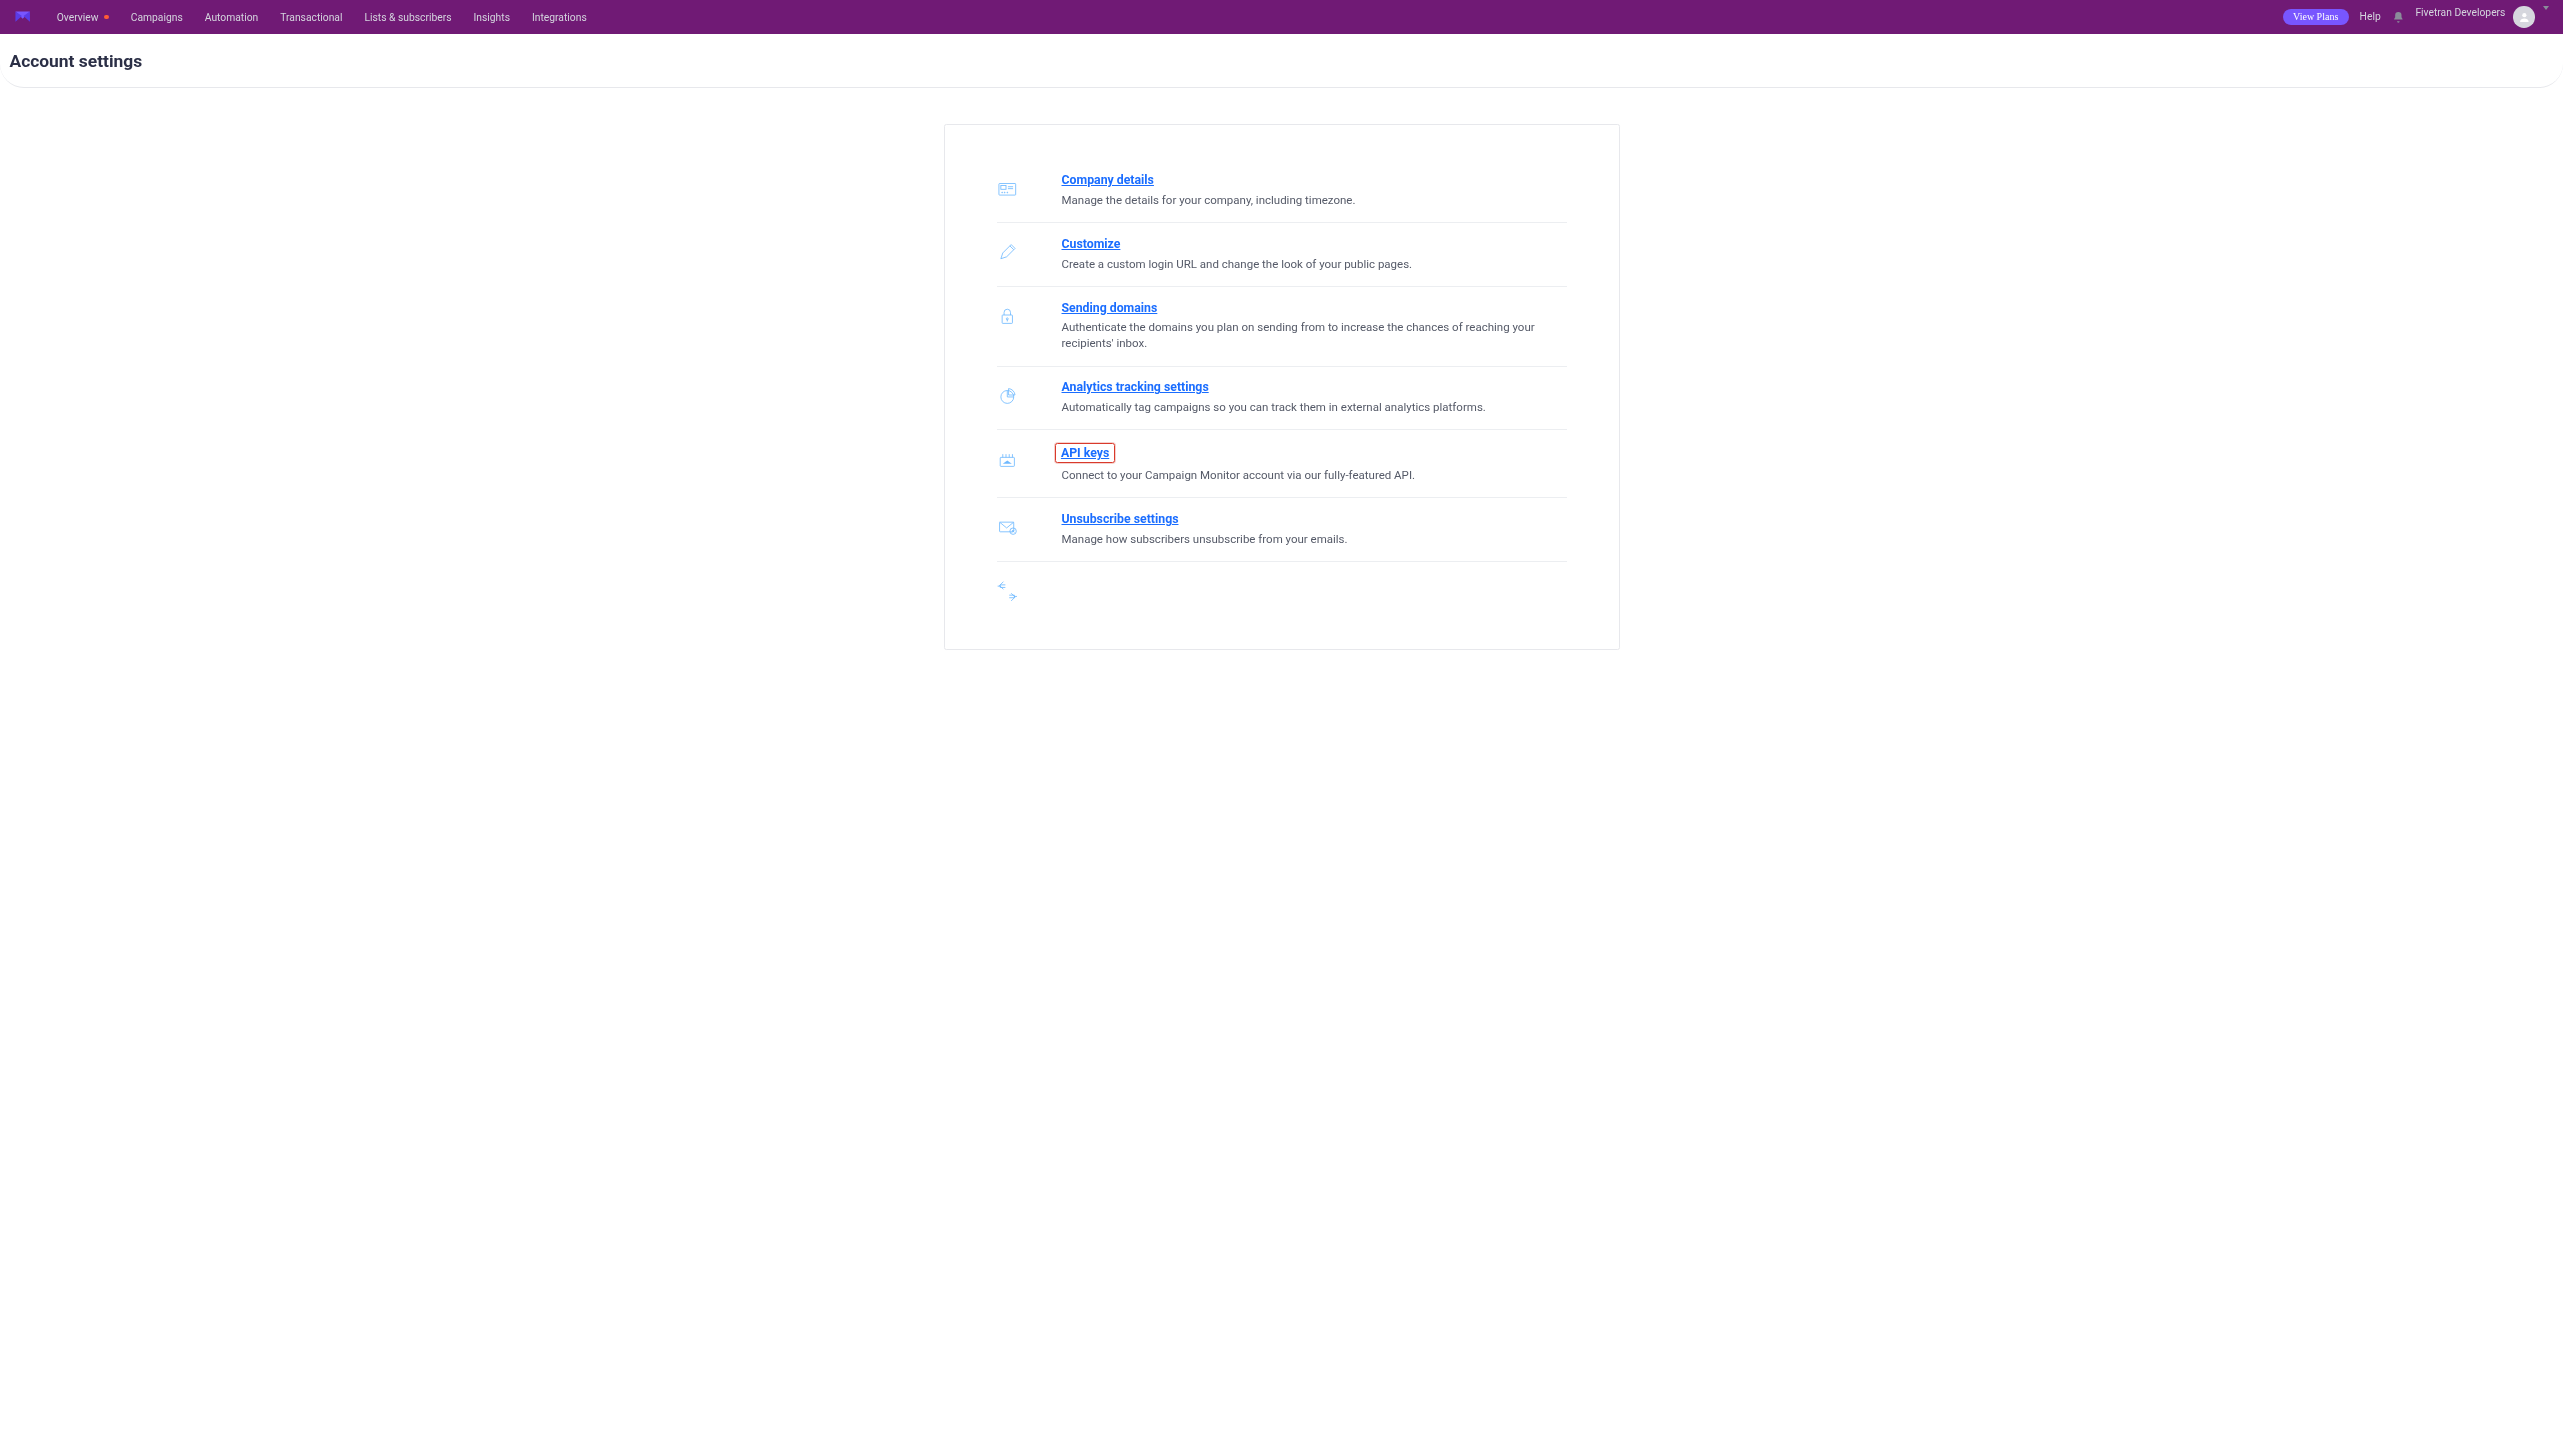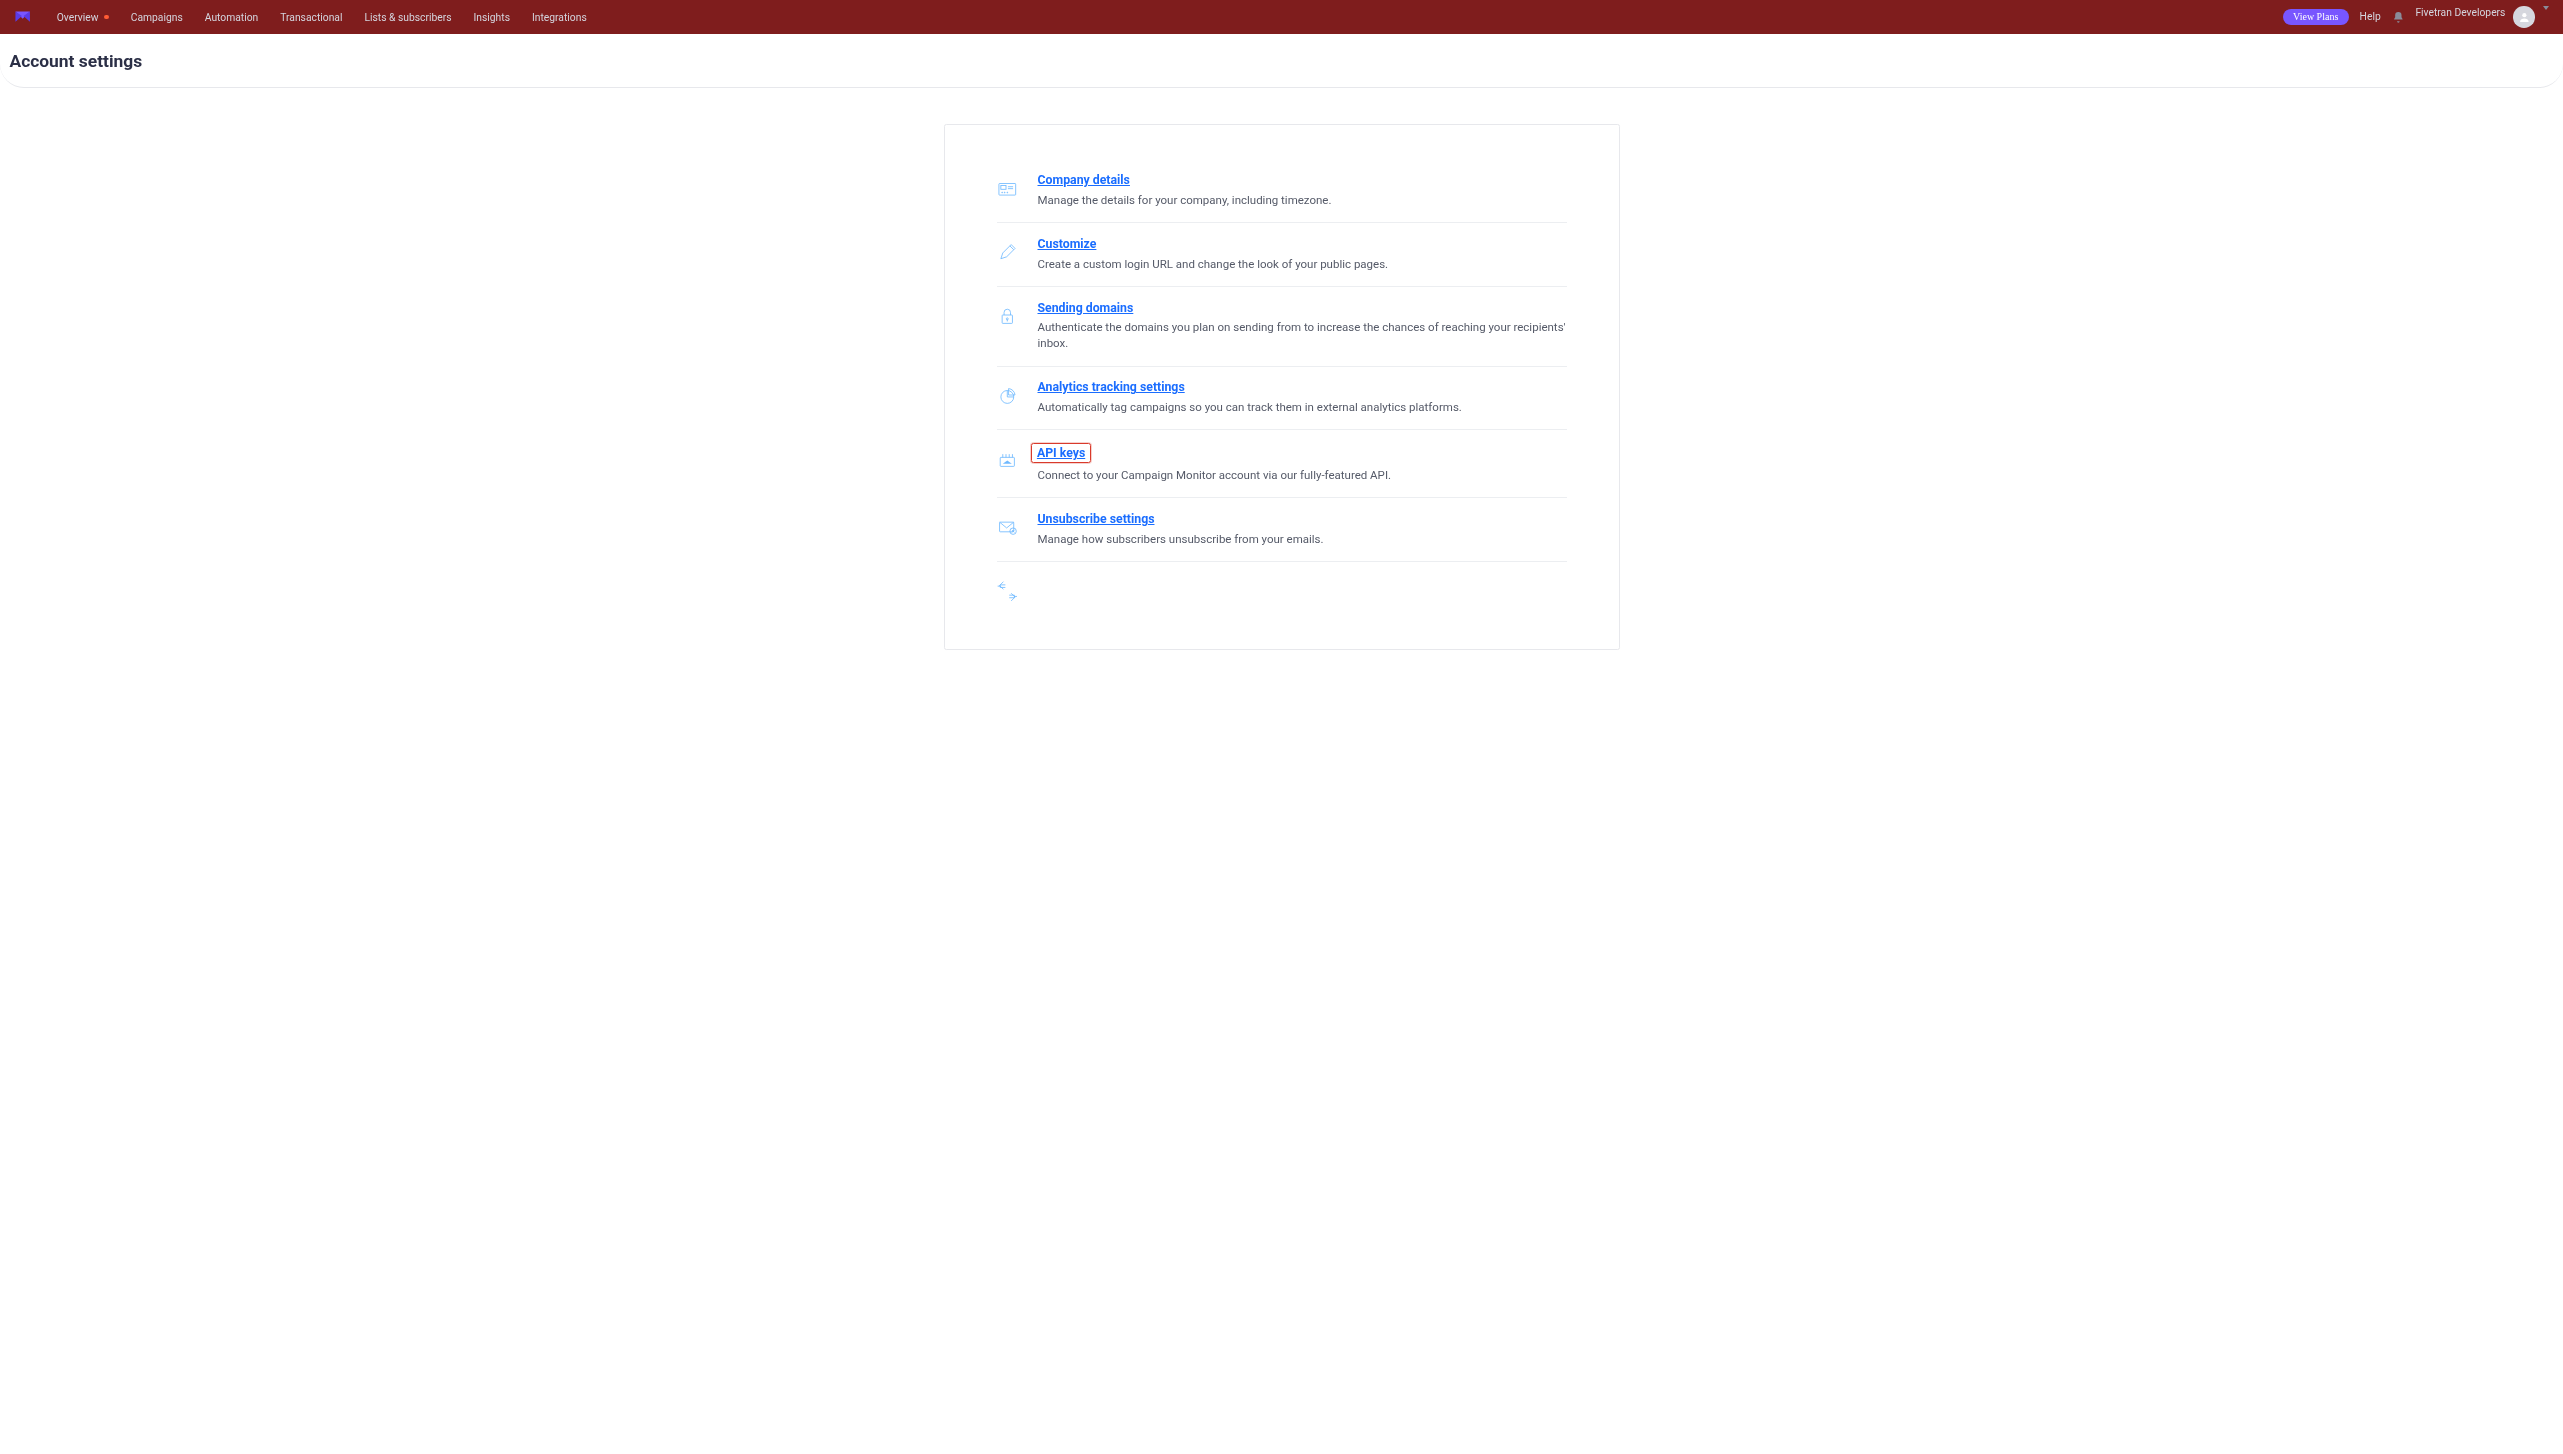--- a/index.html
+++ b/index.html
@@ -1,38 +1,38 @@
 <!DOCTYPE html>
 <html style="font-size:12.7px"><head>
 <meta charset="utf-8">
 <style>
   * { margin: 0; padding: 0; box-sizing: border-box; }
   body { font-family: -apple-system, BlinkMacSystemFont, "Segoe UI", Roboto, Helvetica, Arial, sans-serif; background: #fff; color: #222; }
-  .topbar { background: #7f1d1d; height: 34px; display: flex; align-items: center; padding: 0 9.5px; }
+  .topbar { background: #701a75; height: 34px; display: flex; align-items: center; padding: 0 9.5px; }
   .logo { width: 17.4px; height: 17.4px; margin: 0 14.2px 0 4.7px; display: flex; align-items: center; justify-content: center; }
   .logo svg { width: 17.4px; height: 17.4px; }
   .nav { display: flex; gap: 0; }
   .nav-item { color: #d4d5de; font-size: 10.3px; padding: 0 11px; height: 34px; display: flex; align-items: center; cursor: pointer; }
   .overview-dot { width: 4.7px; height: 4.7px; border-radius: 50%; background: #ff5c35; margin-left: 5.5px; }
   .topbar-right { margin-left: auto; display: flex; align-items: center; gap: 11px; }
   .view-plans { background: #7856ff; color: #fff; border: none; border-radius: 9.5px; padding: 2.4px 10.3px; font-size: 10px; font-weight: 500; cursor: pointer; font-family: Liberation Serif, serif; }
   .help-link { color: #d4d5de; font-size: 10.3px; cursor: pointer; }
   .bell-icon { width: 12.7px; height: 12.7px; fill: #8a8c9a; cursor: pointer; }
   .user-area { display: flex; gap: 8px; color: #d4d5de; font-size: 10.3px; cursor: pointer; padding-right: 4.7px;}
   .avatar { width: 21.4px; height: 21.4px; border-radius: 50%; background: #d6d7de; display: flex; align-items: center; justify-content: center; }
   .avatar svg { width: 12.7px; height: 12.7px; fill: #fff; }
   .caret { width: 0; height: 0; border-left: 3.2px solid transparent; border-right: 3.2px solid transparent; border-top: 4px solid #8a8c9a; }
 
   .subheader { border-bottom: 0.8px solid #e7e8ec; padding: 17.4px 9.5px 16px 9.5px; border-radius: 24px; }
   .subheader h1 { font-size: 17.4px; font-weight: 700; color: #2b2f46; }
 
   .content-wrap { display: flex; justify-content: center; padding: 36px 0 47px 0; }
   .panel { width: 676px; border: 0.8px solid #e7e8ec; border-radius: 2.4px; padding: 47px 52px; }
 
-  .setting-row { display: flex; align-items: flex-start; padding: 12.7px 0 14.2px 0; border-bottom: 0.8px solid #eceef1; }
+  .setting-row { display: flex; align-items: flex-start; padding: 12.7px 0 14.2px 0; border-bottom: 0.8px solid #eceef1; gap: 24px; }
   .setting-row:first-child { padding-top: 0; }
   .setting-row:last-child { border-bottom: none; padding-bottom: 0; }
   .setting-icon { width: 41px; flex-shrink: 0; display: flex; align-items: center; justify-content: flex-start; padding-top: 6.3px; }
   .setting-icon svg { width: 20.6px; height: 20.6px; stroke: #6fb9ff; fill: none; stroke-width: 1.3; }
   .setting-text { flex: 1; }
   .setting-title { color: #1a6dff; font-size: 12.3px; font-weight: 700; text-decoration: underline; cursor: pointer; display: inline-block; }
   .setting-desc { color: #555a68; font-size: 11.5px; margin-top: 4.7px; line-height: 1.4; }
 
   .highlight-box { border: 1.6px solid #d93a2b; border-radius: 2.4px; padding: 0.8px 4.7px 1.6px 4.7px; display: inline-block; box-shadow: 0 0 0 0.8px rgba(217,58,43,0.3); margin-left: -6.3px; }
   .highlight-box .setting-title { margin-left: 0; }

